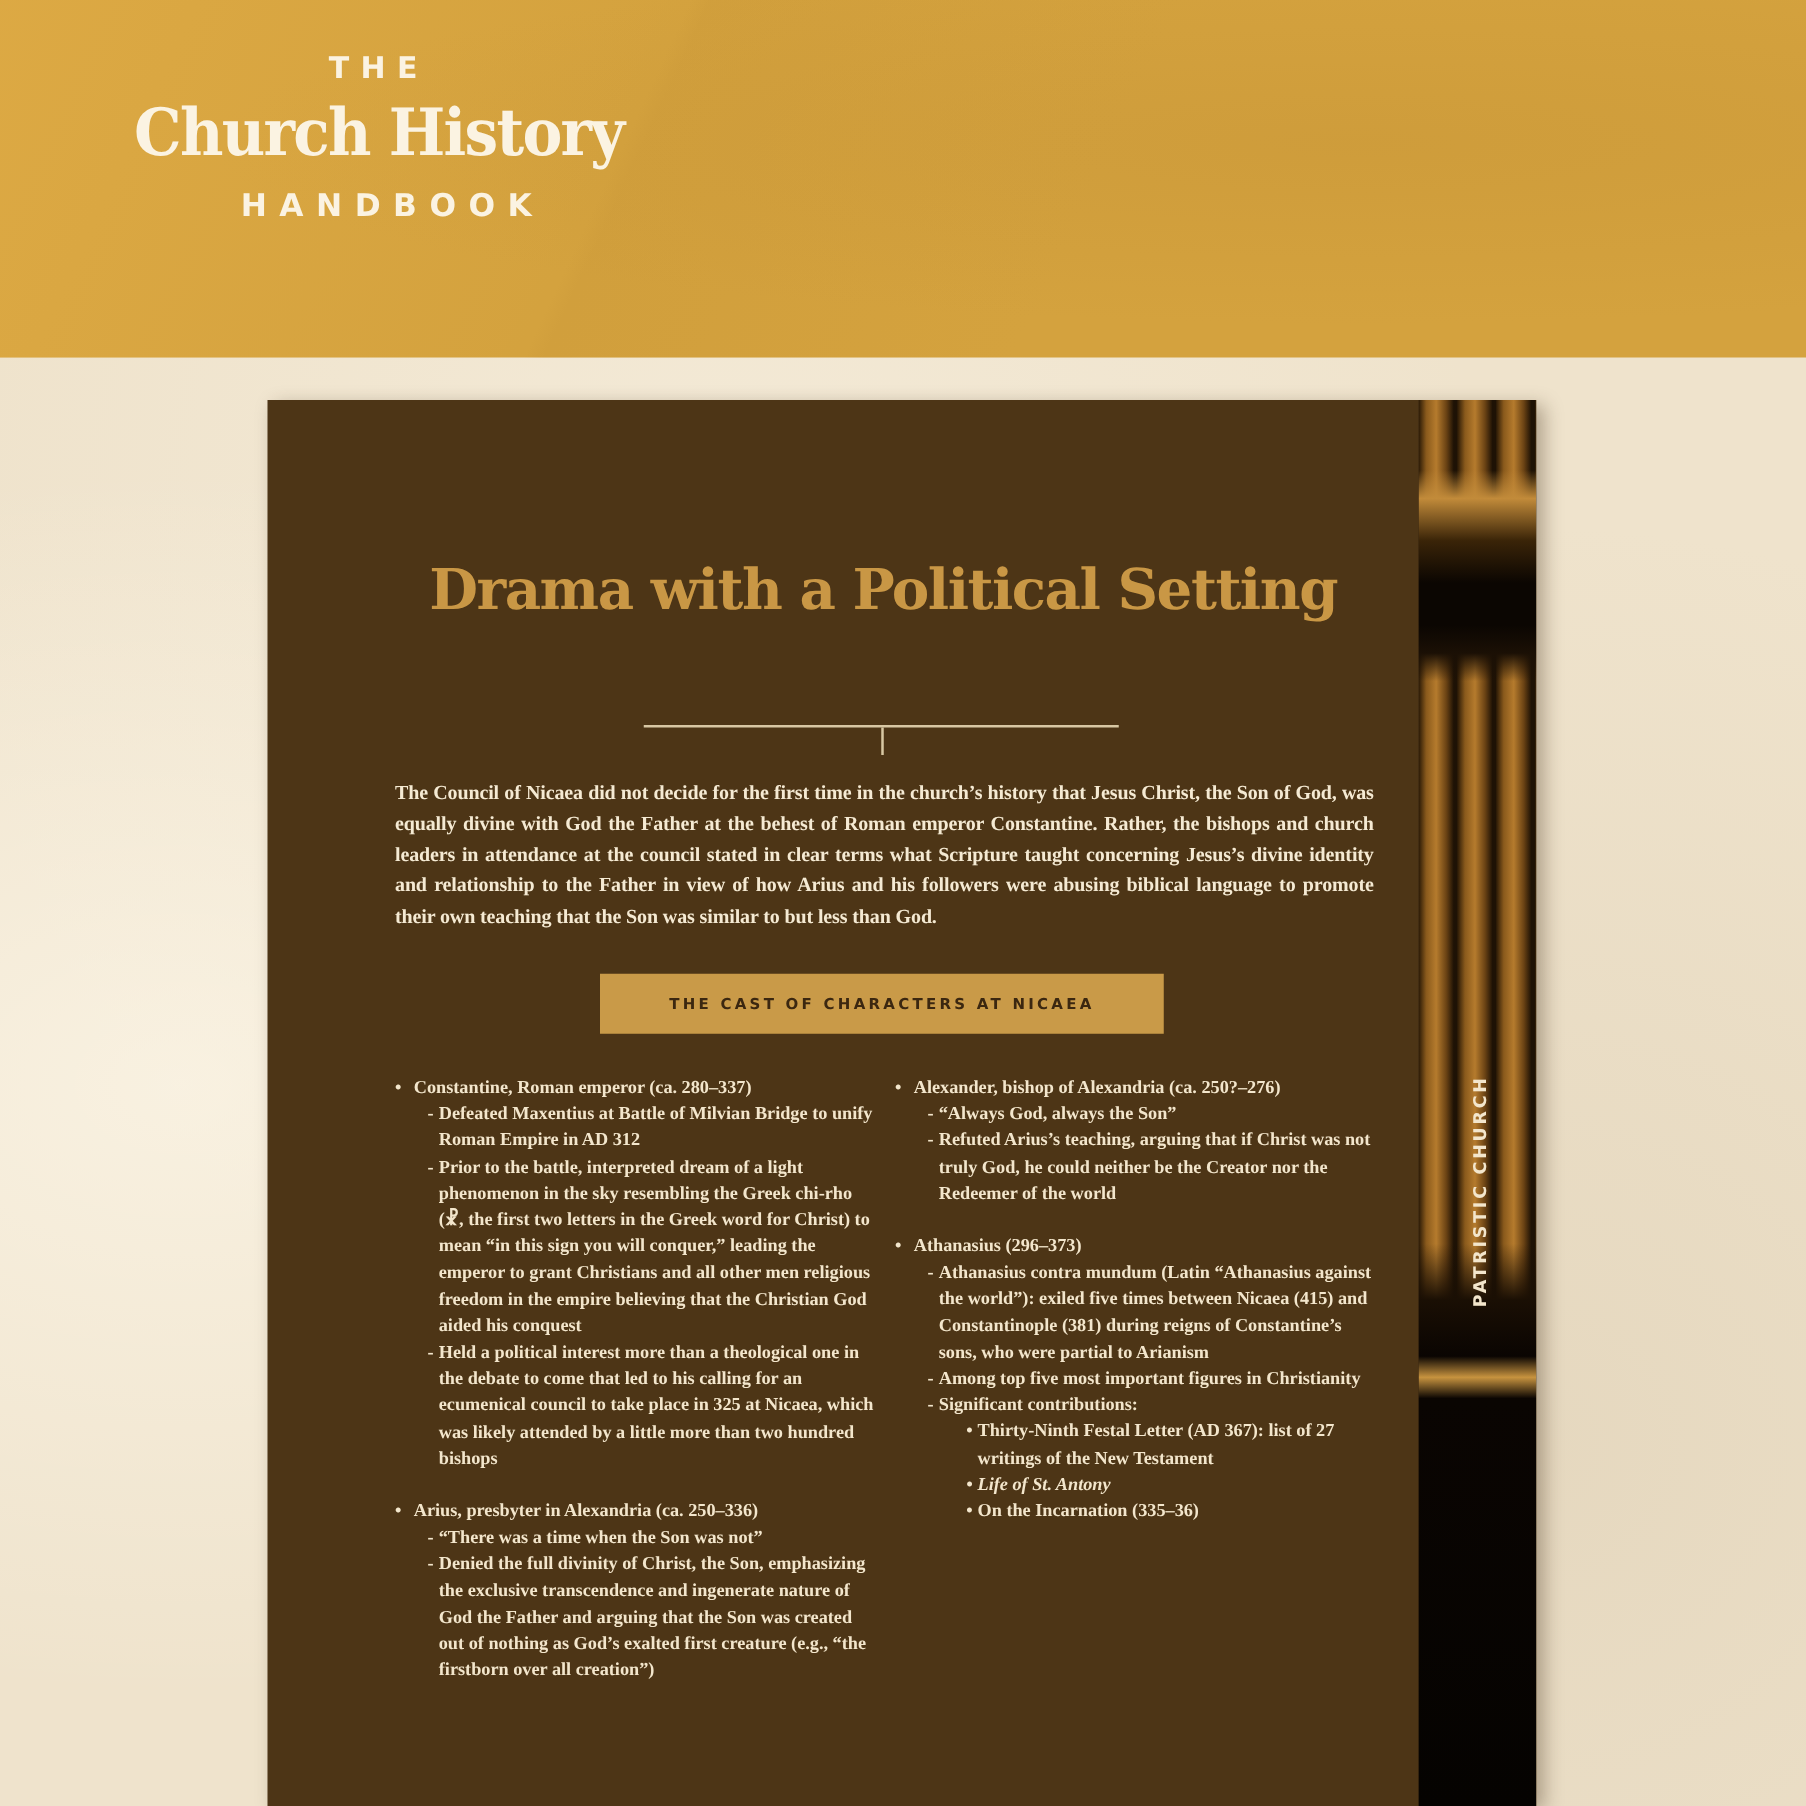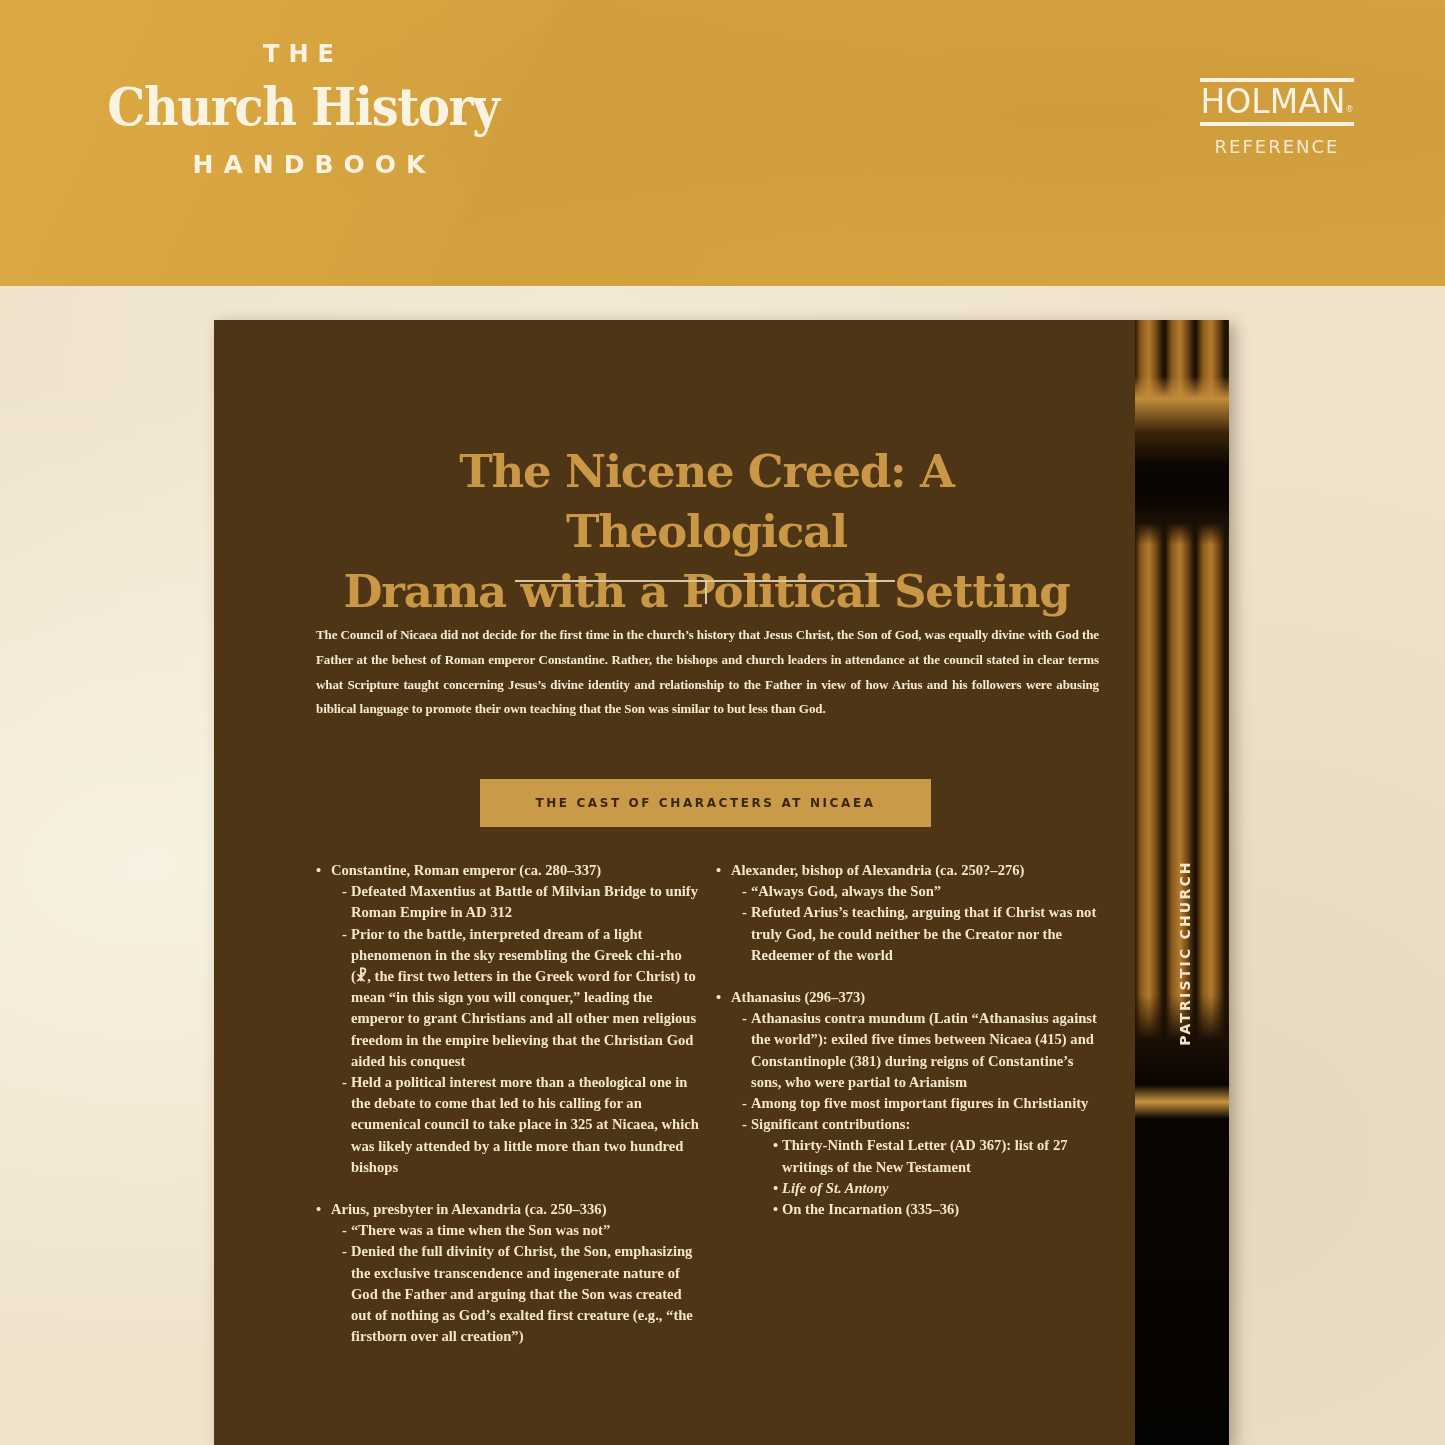--- a/index.html
+++ b/index.html
@@ -79,21 +79,21 @@
   .headline {
     position: absolute; left: 100px; top: 122px; width: 785px; text-align: center;
     color: #c99745; font-family: "DejaVu Serif", serif; font-weight: bold;
     font-size: 45px; line-height: 60px; letter-spacing: -1.2px;
   }
   .divider-h { position: absolute; left: 301px; top: 260px; width: 380px; height: 2px; background: #d8c7a3; }
   .divider-v { position: absolute; left: 491px; top: 262px; width: 2px; height: 22px; background: #d8c7a3; }
 
   .intro {
     position: absolute; left: 102px; top: 303px; width: 783px;
-    color: #f5ead3; font-family: "Liberation Serif", serif; font-size: 13px;
+    color: #f5ead3; font-family: "Liberation Serif", serif; font-size: 16px;
     line-height: 24.8px; text-align: justify; font-weight: bold; letter-spacing: -0.1px;
   }
 
   .cast-banner {
     position: absolute; left: 266px; top: 459px; width: 451px; height: 48px;
     background: #c99a48; display: flex; align-items: center; justify-content: center;
   }
   .cast-banner span {
     color: #3b2710; font-family: "DejaVu Sans", sans-serif; font-weight: bold;
     font-size: 12px; letter-spacing: 2.6px;
@@ -118,36 +118,29 @@
   .it { font-style: italic; }
 </style>
 </head>
 <body>
 
 <div class="header-band">
   <div class="brand-the">THE</div>
   <div class="brand-title">Church History</div>
   <div class="brand-handbook">HANDBOOK</div>
 
-  <div class="publisher">
-    <div class="bar"></div>
-    <div class="name"><span>HOLMAN</span><sup>®</sup></div>
-    <div class="bar"></div>
-    <div class="sub">REFERENCE</div>
-  </div>
 </div>
 
 <div class="page">
   <div class="book-strip"></div>
   <div class="side-tab">
     <span>PATRISTIC CHURCH</span>
   </div>
 
   <div class="headline">
-    <div>The Nicene Creed: A Theological</div>
     <div>Drama with a Political Setting</div>
   </div>
   <div class="divider-h"></div>
   <div class="divider-v"></div>
 
   <p class="intro">The Council of Nicaea did not decide for the first time in the church’s history that Jesus Christ, the Son of God, was equally divine with God the Father at the behest of Roman emperor Constantine. Rather, the bishops and church leaders in attendance at the council stated in clear terms what Scripture taught concerning Jesus’s divine identity and relationship to the Father in view of how Arius and his followers were abusing biblical language to promote their own teaching that the Son was similar to but less than God.</p>
 
   <div class="cast-banner">
     <span>THE CAST OF CHARACTERS AT NICAEA</span>
   </div>

